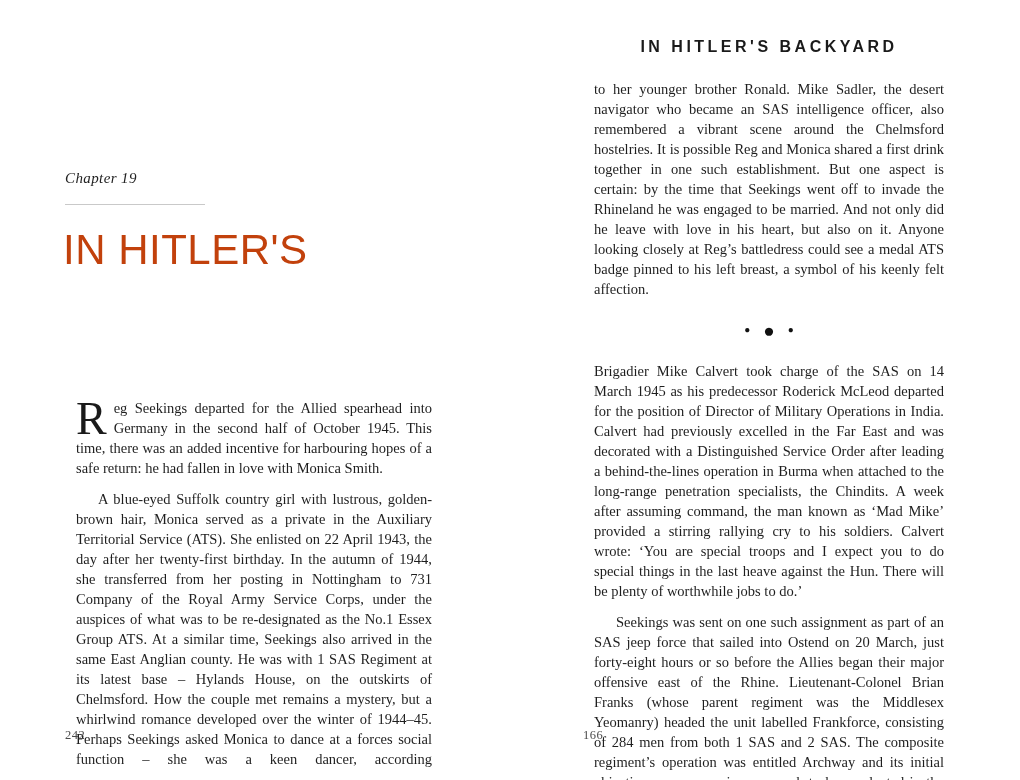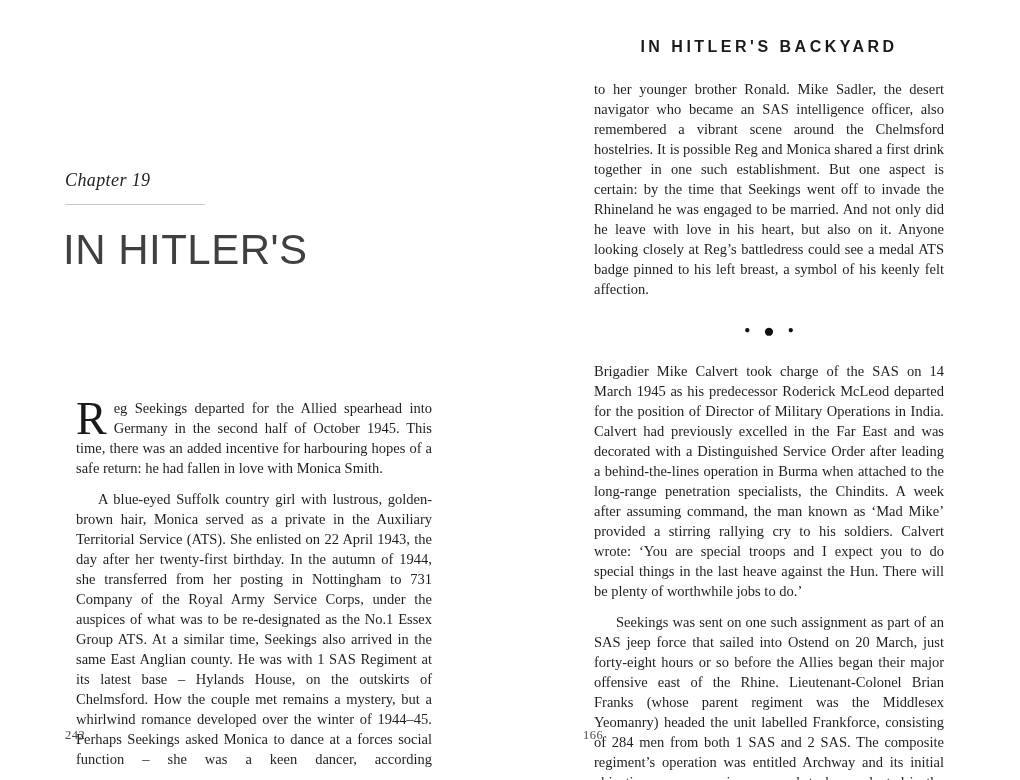--- a/index.html
+++ b/index.html
@@ -15,38 +15,38 @@
   .spread { position: absolute; inset: 0; }
   .page { position: absolute; top: 0; height: 780px; }
   .page-left  { left: 65px;  width: 378px; }
   .page-right { left: 583px; width: 372px; }
 
   
   .chapter-label {
     position: absolute; left: 0; top: 170px;
     font-family: "Liberation Serif", serif;
     font-style: italic;
-    font-size: 18px;
+    font-size: 15px;
     color: #222222;
     letter-spacing: 0.4px;
   }
   .chapter-rule {
     position: absolute; left: 0; top: 204px;
     width: 140px; height: 0;
     border-top: 1px solid #c9c9c9;
   }
   .chapter-title {
     position: absolute; left: -2px; top: 226px;
     margin: 0;
     font-family: "Liberation Sans", sans-serif;
     font-weight: 300;
     font-size: 42px;
     line-height: 47px;
     letter-spacing: 0.5px;
-    color: #404040;
+    color: #c2410c;
   }
   .body-text {
     position: absolute; left: 0; width: 100%;
     font-size: 14.5px;
     line-height: 20px;
     text-align: justify;
     color: #1e1e1e;
   }
   .page-left .body-text { top: 387px; }
   .page-right .body-text { top: 68px; }

